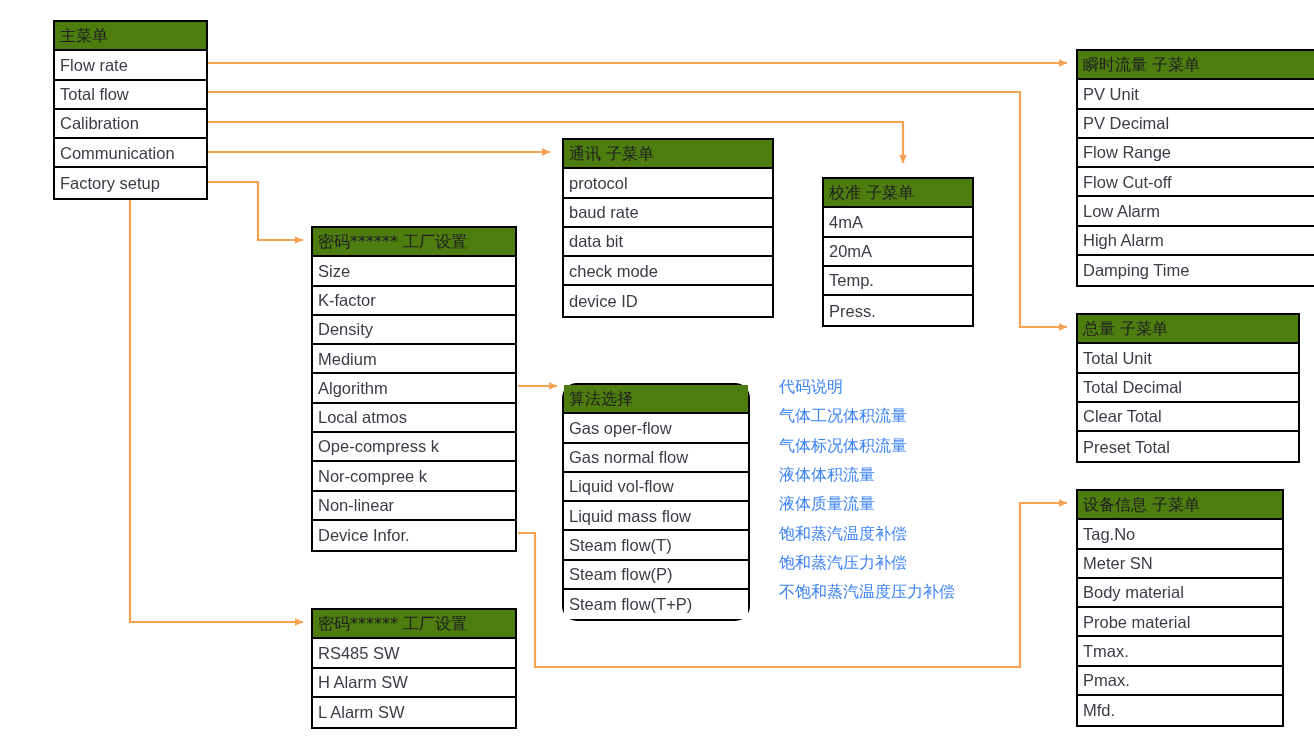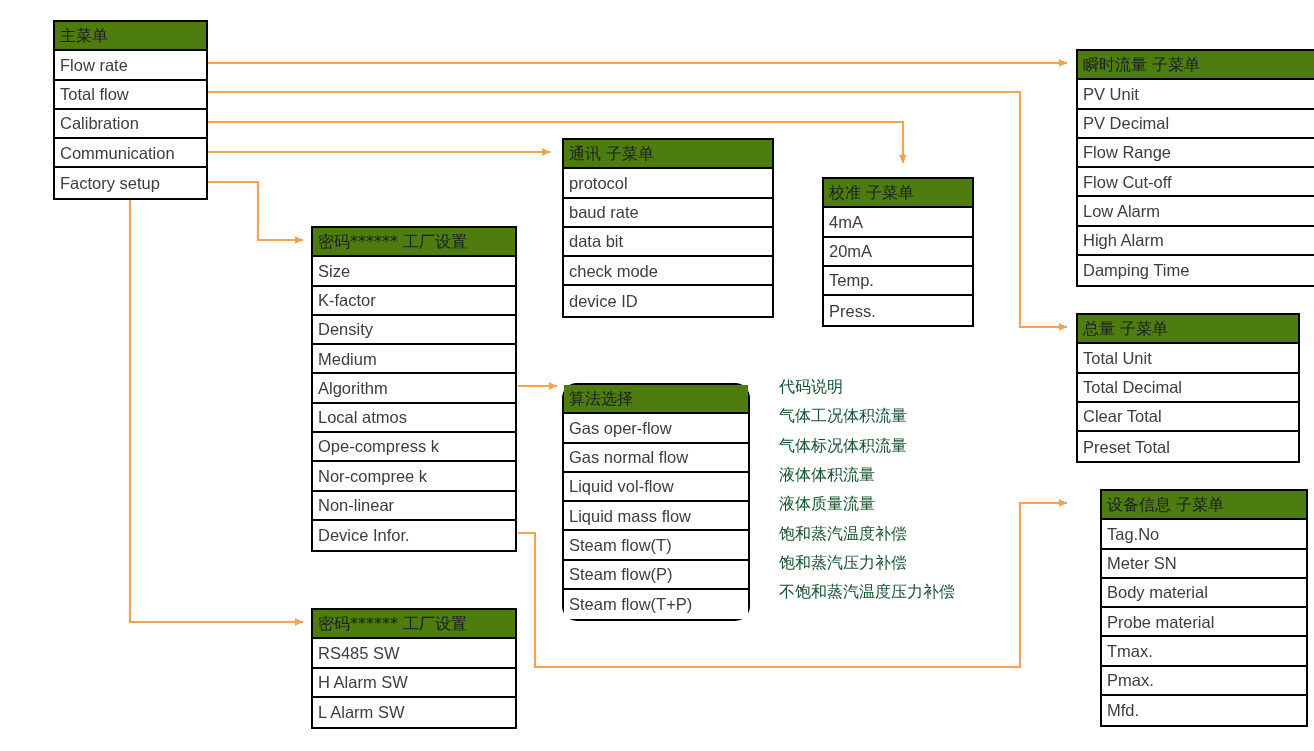--- a/index.html
+++ b/index.html
@@ -64,21 +64,21 @@
   .desc-col {
     position: absolute;
     z-index: 2;
     font-family: "DejaVu Sans", "Liberation Sans", sans-serif;
   }
   .desc-row {
     height: 29.3px;
     display: flex;
     align-items: center;
     font-size: 16px;
-    color: #14532d;
+    color: #3b82f6;
     white-space: nowrap;
   }
 </style>
 </head>
 <body>
 
 <div id="canvas">
 
   <svg id="connectors" viewBox="0 0 1314 751" width="1314" height="751">
     <defs>
@@ -127,21 +127,21 @@
   </div>
 
   <div class="panel" style="left:1076px; top:313px; width:224px;">
     <div class="row header cjk">总量 子菜单</div>
     <div class="row">Total Unit</div>
     <div class="row">Total Decimal</div>
     <div class="row">Clear Total</div>
     <div class="row">Preset Total</div>
   </div>
 
-  <div class="panel" style="left:1076px; top:489px; width:208px;margin-left:24px;">
+  <div class="panel" style="left:1076px; top:489px; width:208px;">
     <div class="row header cjk">设备信息 子菜单</div>
     <div class="row">Tag.No</div>
     <div class="row">Meter SN</div>
     <div class="row">Body material</div>
     <div class="row">Probe material</div>
     <div class="row">Tmax.</div>
     <div class="row">Pmax.</div>
     <div class="row">Mfd.</div>
   </div>
 

